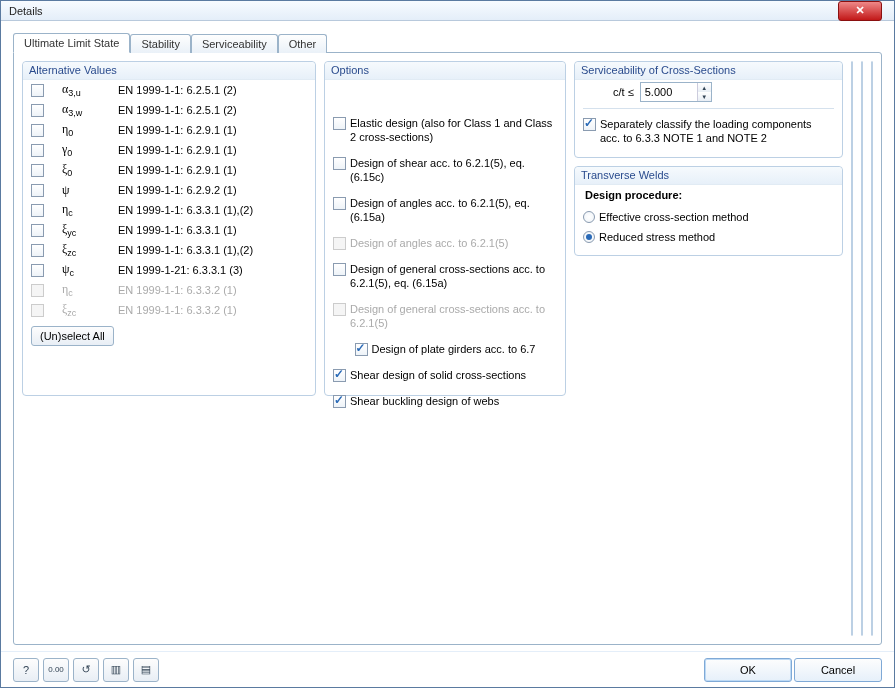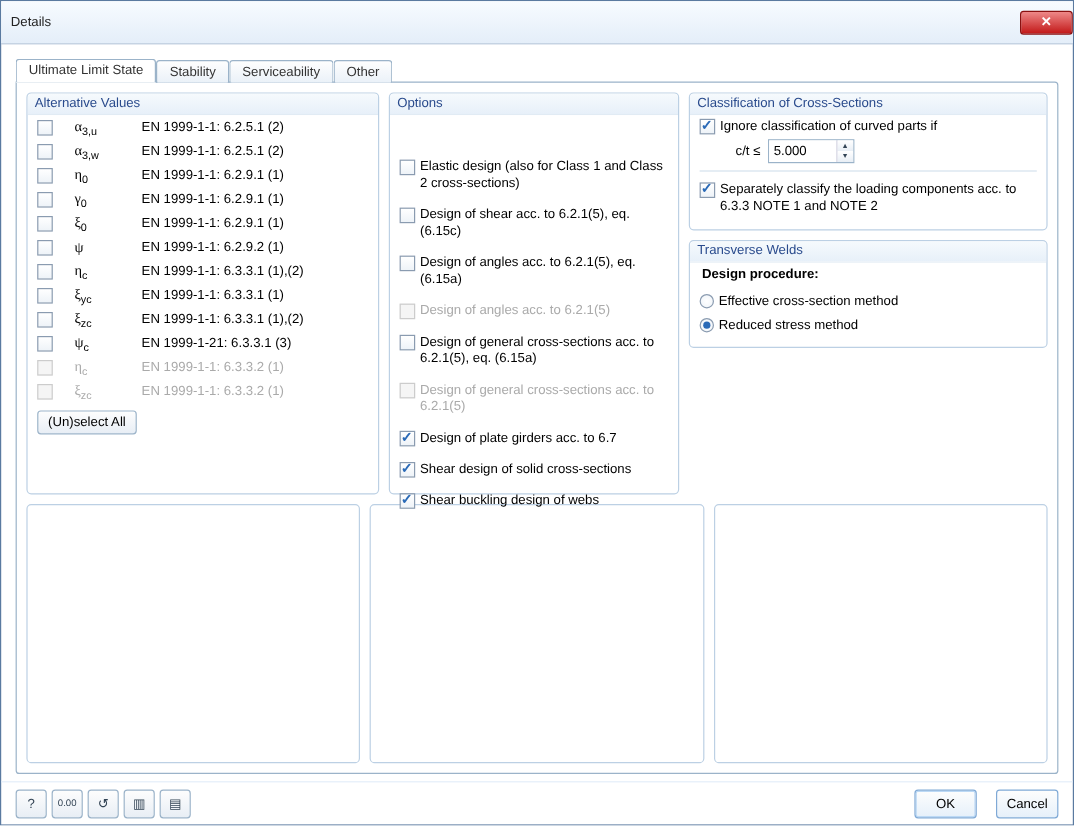--- a/index.html
+++ b/index.html
@@ -1,25 +1,25 @@
 <!DOCTYPE html>
 <html><head>
 <meta charset="utf-8">
 <style>
   * { box-sizing: border-box; font-family: "Segoe UI", Tahoma, sans-serif; font-size: 11px; }
   body { margin: 0; padding: 0; background: #fff; width: 895px; height: 688px; overflow: hidden; }
   .window { width: 895px; height: 688px; border: 1px solid #5a7aa0; display: flex; flex-direction: column; }
-  .titlebar { height: 36px; background: linear-gradient(#f7fbff, #e4eef9); border-bottom: 1px solid #b8c9dc; display: flex; align-items: center; padding: 0 0 0 8px; }
+  .titlebar { height: 20px; background: linear-gradient(#f7fbff, #e4eef9); border-bottom: 1px solid #b8c9dc; display: flex; align-items: center; padding: 0 12px 0 8px; }
   .title { flex: 1; color: #222; }
   .close-btn { width: 44px; height: 20px; border-radius: 3px; background: linear-gradient(#e88, #c21818); border: 1px solid #8a1010; color: #fff; display: flex; align-items: center; justify-content: center; font-weight: bold; font-size: 10px; cursor: pointer; }
   .content { flex: 1; padding: 10px 12px 6px 12px; display: flex; flex-direction: column; }
   .tabstrip { display: flex; align-items: flex-end; height: 22px; margin-bottom: -1px; z-index: 2; position: relative; }
   .tab { padding: 3px 10px; border: 1px solid #9bb3c9; border-bottom: none; background: linear-gradient(#fefefe, #eaf1f8); border-radius: 3px 3px 0 0; margin-right: 0px; color: #333; cursor: pointer; position: relative; }
   .tab.active { background: #fff; border-bottom: 1px solid #fff; z-index: 3; }
-  .tabbody { flex: 1; border: 1px solid #9bb3c9; border-radius: 0 3px 3px 3px; background: #fff; padding: 8px; display: flex; flex-direction: column; gap: 8px; }
+  .tabbody { flex: 1; border: 1px solid #9bb3c9; border-radius: 0 3px 3px 3px; background: #fff; padding: 8px; display: flex; flex-direction: row; gap: 8px; }
   .cols { display: flex; gap: 8px; height: 335px; }
   .group { border: 1px solid #bcd0e4; border-radius: 4px; background: #fff; position: relative; padding: 18px 8px 8px 8px; }
   .group-title { position: absolute; top: 0; left: 0; right: 0; height: 18px; padding: 2px 6px 0 6px; color: #2a4b8d; background: linear-gradient(#f6fafd, #e7f0f9); border-bottom: 1px solid #e1ebf4; border-radius: 4px 4px 0 0; }
   .col-a { width: 294px; }
   .col-b { width: 242px; }
   .col-c { flex: 1; display: flex; flex-direction: column; gap: 8px; }
   .row { display: flex; align-items: center; height: 20px; }
   .row.dis { color: #aaa; }
   .cb { width: 13px; height: 13px; border: 1px solid #8a9bb0; background: linear-gradient(#fff, #eef3f8); margin-right: 4px; position: relative; cursor: pointer; }
   .cb.dis { border-color: #ccc; background: #f5f5f5; cursor: default; }
@@ -36,21 +36,21 @@
   .spinner input { border: none; width: 56px; height: 18px; padding: 0 4px; text-align: left; outline: none; }
   .spinner .spin-btns { display: flex; flex-direction: column; width: 14px; height: 18px; border-left: 1px solid #ccd; }
   .spinner .sb { flex: 1; display: flex; align-items: center; justify-content: center; font-size: 6px; color: #345; background: linear-gradient(#fff,#e8eef5); cursor: pointer; }
   .radio { width: 12px; height: 12px; border: 1px solid #8a9bb0; border-radius: 50%; margin-right: 4px; background: radial-gradient(#fff, #eef3f8); position: relative; cursor: pointer; }
   .radio.checked::after { content: ""; position: absolute; top: 2px; left: 2px; width: 6px; height: 6px; border-radius: 50%; background: #2a6ab7; }
   .blank-row { display: flex; gap: 8px; flex: 1; }
   .blank { border: 1px solid #bcd0e4; border-radius: 4px; flex: 1; }
   .footer { height: 36px; padding: 6px 12px; display: flex; align-items: center; border-top: 1px solid #e4eef9; }
   .tool { width: 26px; height: 24px; border: 1px solid #9bb3c9; border-radius: 3px; background: linear-gradient(#fdfdfd,#e8eef5); margin-right: 4px; display: flex; align-items: center; justify-content: center; cursor: pointer; font-size: 10px; color: #345; }
   .footer-spacer { flex: 1; }
-  .ok-btn, .cancel-btn { border: 1px solid #7fa9d6; background: linear-gradient(#fdfdfd,#e6f0fa); border-radius: 3px; width: 52px; height: 24px; margin-left: 16px; cursor: pointer; }
+  .ok-btn, .cancel-btn { border: 1px solid #7fa9d6; background: linear-gradient(#fdfdfd,#e6f0fa); border-radius: 3px; width: 88px; height: 24px; margin-left: 2px; cursor: pointer; }
   .ok-btn { box-shadow: 0 0 0 1px #bcd9f5 inset; }
   hr.sep { border: none; border-top: 1px solid #d5e1ed; margin: 6px 0; }
 </style>
 </head>
 <body>
 
 <div class="window">
   <div class="titlebar">
     <span class="title">Details</span>
     <div class="close-btn">
@@ -170,42 +170,38 @@
                 <span class="opt-text">Design of angles acc. to 6.2.1(5)</span>
               </div>
               <div class="opt-row" style="margin-bottom: 8px;">
                 <span class="cb"></span>
                 <span class="opt-text">Design of general cross-sections acc. to 6.2.1(5), eq. (6.15a)</span>
               </div>
               <div class="opt-row dis" style="margin-bottom: 8px;">
                 <span class="cb dis"></span>
                 <span class="opt-text">Design of general cross-sections acc. to 6.2.1(5)</span>
               </div>
-              <div class="opt-row" style="margin-bottom: 8px;">
+              <div class="opt-row" style="margin-bottom: 8px; justify-content: center;">
                 <span class="cb checked"></span>
                 <span class="opt-text">Design of plate girders acc. to 6.7</span>
               </div>
               <div class="opt-row" style="margin-bottom: 8px;">
                 <span class="cb checked"></span>
                 <span class="opt-text">Shear design of solid cross-sections</span>
               </div>
               <div class="opt-row" style="margin-bottom: 8px;">
                 <span class="cb checked"></span>
                 <span class="opt-text">Shear buckling design of webs</span>
               </div>
             </div>
         </div>
 
         <div class="col-c">
           <div class="group" style="padding-bottom:10px;">
-            <div class="group-title">Classification of Cross-Sections</div>
-            <div class="opt-row">
-              <span class="cb checked"></span>
-              <span class="opt-text">Ignore classification of curved parts if</span>
-            </div>
+            <div class="group-title">Serviceability of Cross-Sections</div>
             <div class="row" style="margin-left:30px; margin-top:2px; gap:6px;">
               <span>c/t ≤</span>
               <span class="spinner">
                 <input type="text" value="5.000" style="">
                 <span class="spin-btns">
                   <span class="sb">▲</span>
                   <span class="sb">▼</span>
                 </span>
               </span>
             </div>

